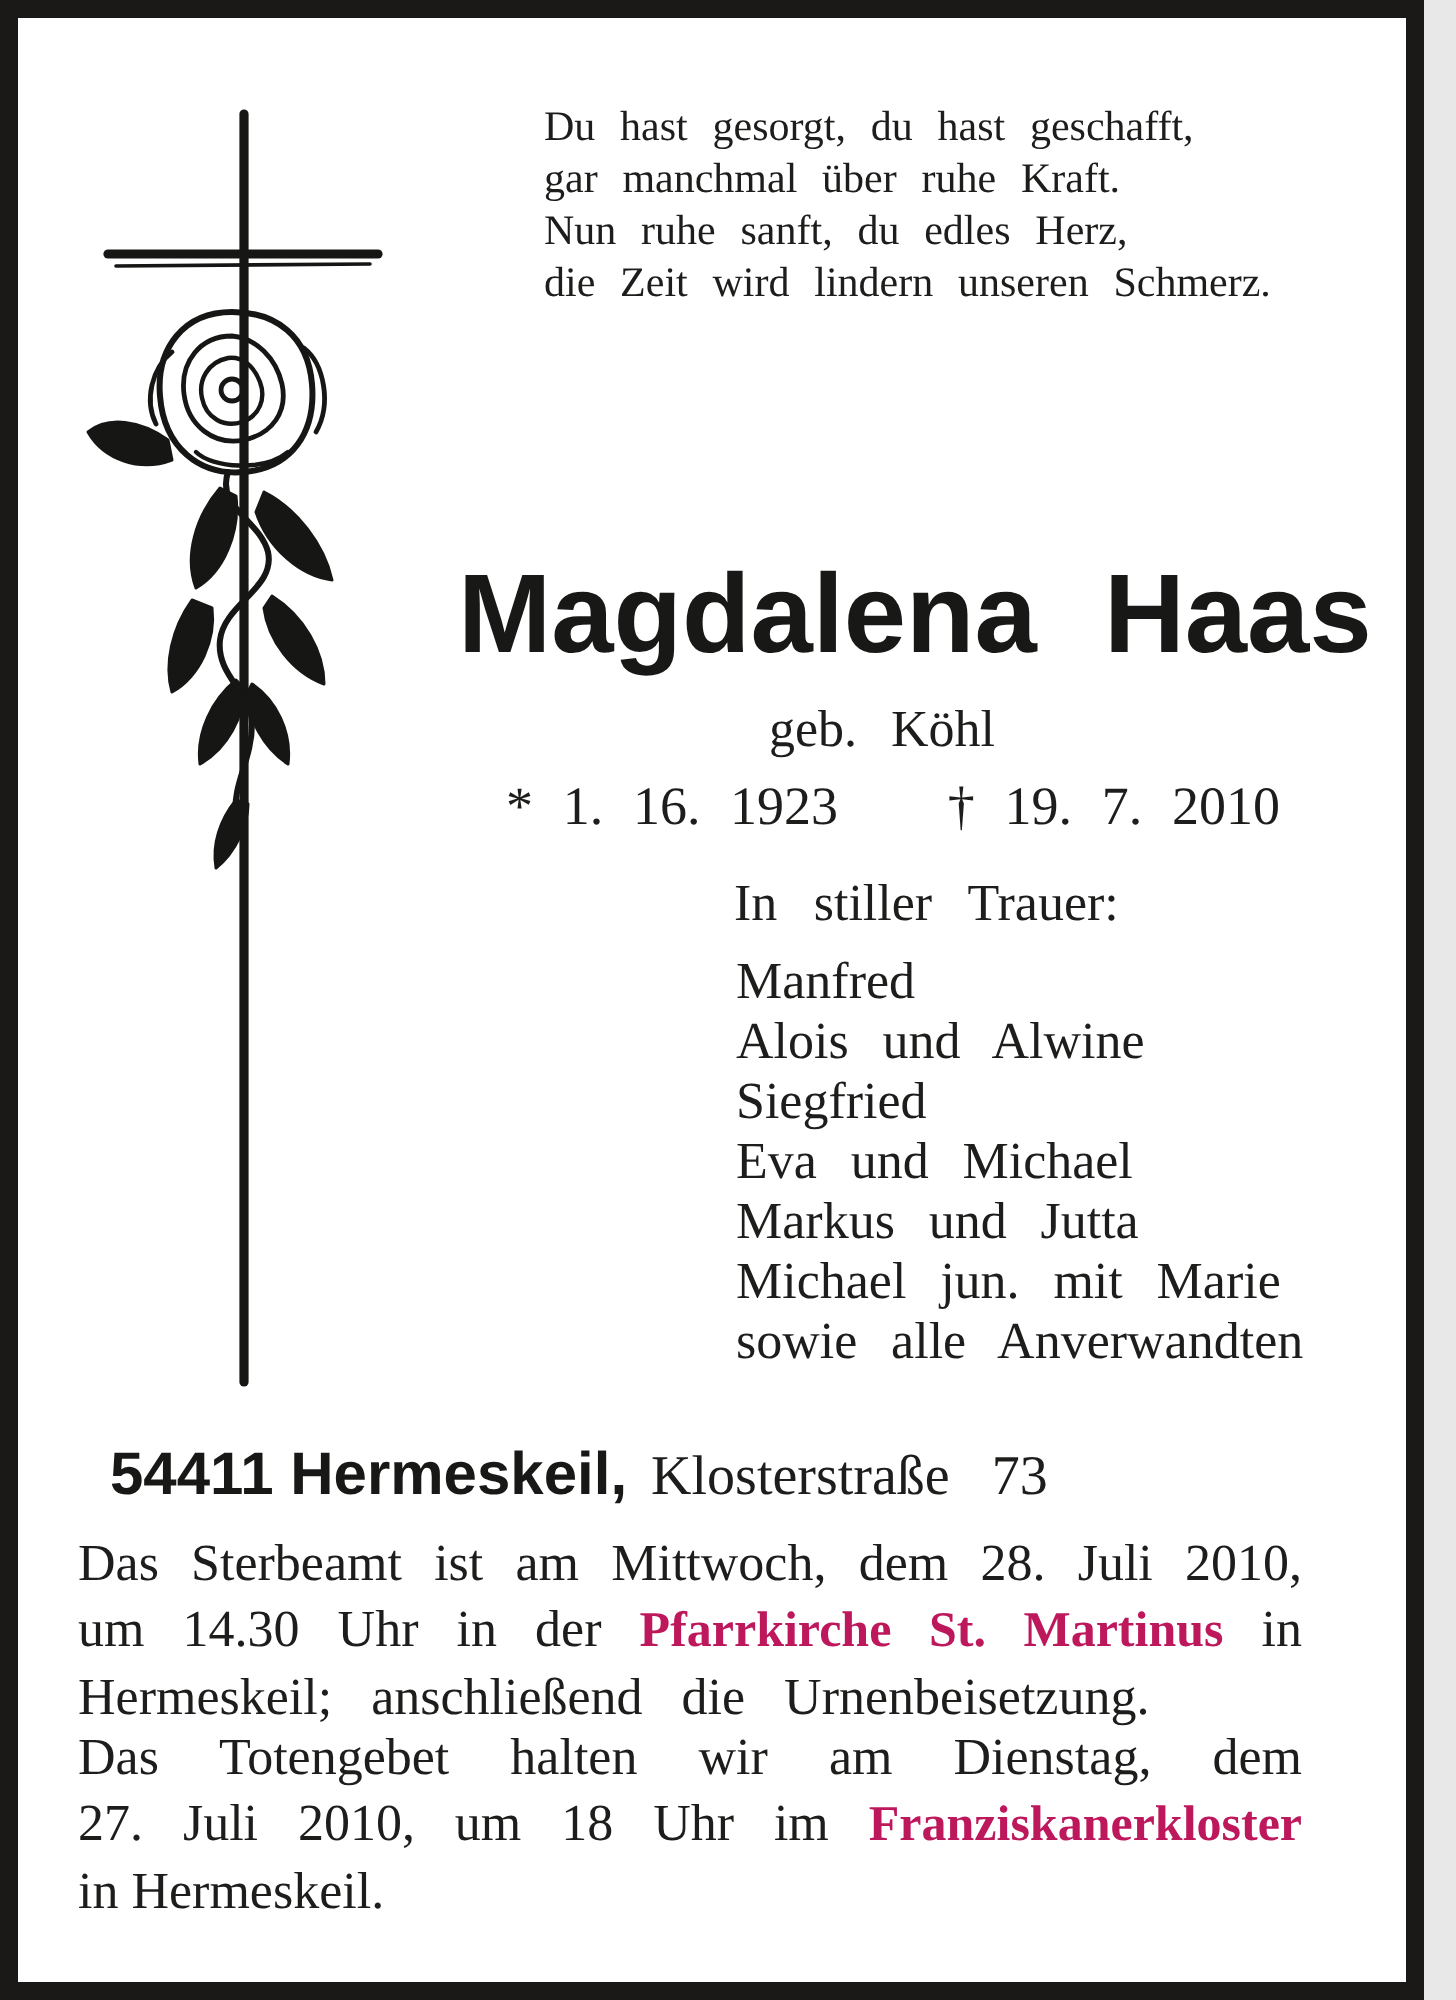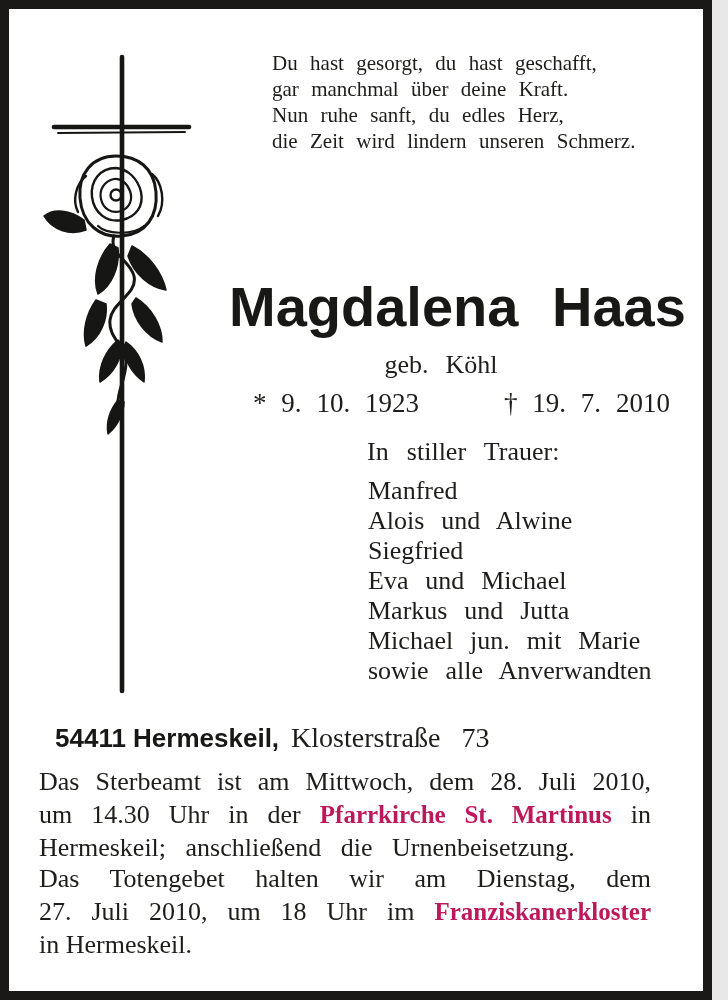--- a/index.html
+++ b/index.html
@@ -25,31 +25,31 @@
 
   
   .name {
     left:220px; top:268px;
     font-family:"Liberation Sans", sans-serif;
     font-weight:bold; font-size:56px; line-height:60px;
     word-spacing:18px; white-space:nowrap; color:#181816;
   }
   .maiden { left:208px; top:341px; width:448px; text-align:center; font-size:26px; word-spacing:0.4em; }
   .dates  { left:244px; top:379px; font-size:27px; word-spacing:0.3em; white-space:nowrap; }
-  .death-date { margin-left:70px; }
+  .death-date { margin-left:40px; }
 
   
   .trauer   { left:358px; top:428px; font-size:26px; word-spacing:0.45em; }
   .mourners { left:359px; top:467px; font-size:26px; line-height:30px; word-spacing:0.4em; white-space:nowrap; }
 
   
   .address { left:46px; top:712px; font-size:28px; line-height:34px; white-space:nowrap; }
   .zipcity {
     font-family:"Liberation Sans", sans-serif;
-    font-weight:bold; font-size:26px; color:#181816;
+    font-weight:bold; font-size:30px; color:#181816;
   }
   .street { margin-left:5px; }
   .housenum { margin-left:14px; }
 
   .para { left:30px; top:756px; width:612px; font-size:26px; line-height:33px; }
   .para.prayer { top:853px; }
   .bsans {
     font-family:Liberation Serif, serif;
     font-weight:bold; font-size:25px; color:#be185d;
   }
@@ -90,32 +90,32 @@
       <path d="M78,292 C66,302 58,318 60,334 C74,326 82,310 82,296 Z"></path>
       <path d="M86,294 C98,302 106,318 104,334 C92,326 84,312 84,298 Z"></path>
       <path d="M78,352 C70,362 66,374 68,386 C78,378 84,364 84,354 Z"></path>
     </g>
 
     <path d="M74,188 C68,206 90,212 94,228 C98,246 72,254 70,272 C68,290 86,298 86,314 C86,332 76,344 78,360" stroke="#161614" stroke-width="3" fill="none" stroke-linecap="round"></path>
   </svg>
 
   <div class="abs poem">
     <div>Du hast gesorgt, du hast geschafft,</div>
-    <div>gar manchmal über deine Kraft.</div>
+    <div>gar manchmal über ruhe Kraft.</div>
     <div>Nun ruhe sanft, du edles Herz,</div>
     <div>die Zeit wird lindern unseren Schmerz.</div>
   </div>
 
 
   <div class="abs name">Magdalena Haas</div>
 
   <div class="abs maiden">geb. Köhl</div>
 
   <div class="abs dates">
-    <span>* 9. 10. 1923</span>
+    <span>* 1. 16. 1923</span>
     <span class="death-date">† 19. 7. 2010</span>
   </div>
 
   <div class="abs mourners">
     <div>Manfred</div>
     <div>Alois und Alwine</div>
     <div>Siegfried</div>
     <div>Eva und Michael</div>
     <div>Markus und Jutta</div>
     <div>Michael jun. mit Marie</div>

